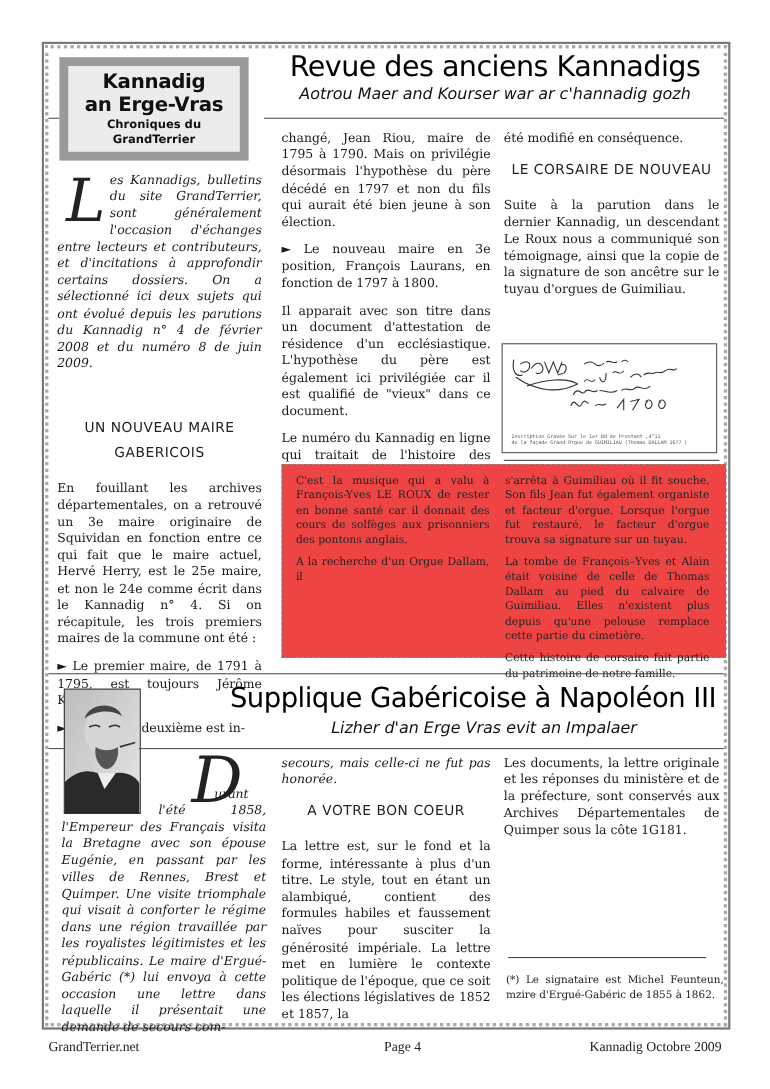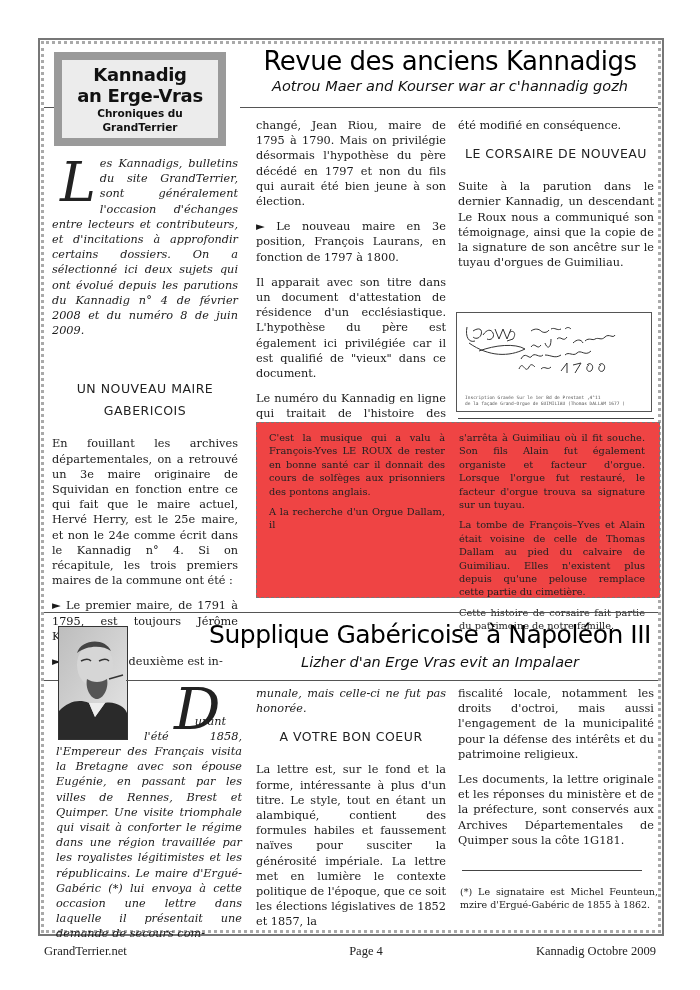--- a/index.html
+++ b/index.html
@@ -115,21 +115,21 @@
   </div>
 </div>
 <div class="hline" style="left:458px; top:418px; width:196px; border-top:1px solid #444;"></div>
 
 <div class="boxed">
   <div class="col" style="left:12px; top:8px; width:176px;">
     <p>C'est la musique qui a valu à François-Yves LE ROUX de rester en bonne santé car il donnait des cours de solfèges aux prisonniers des pontons anglais.</p>
     <p>A la recherche d'un Orgue Dallam, il</p>
   </div>
   <div class="col" style="left:202px; top:8px; width:186px;">
-    <p>s'arrêta à Guimiliau où il fit souche. Son fils Alain fut également organiste et facteur d'orgue. Lorsque l'orgue fut restauré, le facteur d'orgue trouva sa signature sur un tuyau.</p>
+    <p>s'arrêta à Guimiliau où il fit souche. Son fils Jean fut également organiste et facteur d'orgue. Lorsque l'orgue fut restauré, le facteur d'orgue trouva sa signature sur un tuyau.</p>
     <p>La tombe de François–Yves et Alain était voisine de celle de Thomas Dallam au pied du calvaire de Guimiliau. Elles n'existent plus depuis qu'une pelouse remplace cette partie du cimetière.</p>
     <p>Cette histoire de corsaire fait partie du patrimoine de notre famille.</p>
   </div>
 </div>
 
 <div class="hline" style="left:44px; top:612px; width:614px;"></div>
 
 <div class="portrait">
   <svg width="68" height="112" viewBox="0 0 68 112">
     <defs>
@@ -156,27 +156,26 @@
 <div class="col ital" style="left:56px; top:684px; width:186px;">
   <div style="height:60px; position:relative;">
     <span class="dropcap" style="position:absolute; left:118px; top:0; margin:0; font-size:58px; line-height:50px;">D</span>
     <span style="position:absolute; right:16px; top:30px;">urant</span>
     <span style="position:absolute; left:88px; right:0; top:45px; text-align:justify; text-align-last:justify;">l'été 1858,</span>
   </div>
   <p>l'Empereur des Français visita la Bretagne avec son épouse Eugénie, en passant par les villes de Rennes, Brest et Quimper. Une visite triomphale qui visait à conforter le régime dans une région travaillée par les royalistes légitimistes et les républicains. Le maire d'Ergué-Gabéric (*) lui envoya à cette occasion une lettre dans laquelle il présentait une demande de secours com-</p>
 </div>
 
 <div class="col" style="left:256px; top:686px; width:190px;">
-  <p class="ital">munale, mais celle-ci ne fut pas honorée.</p>
+  <p class="ital">secours, mais celle-ci ne fut pas honorée.</p>
   <div class="heading" style="margin-top:10px;">A VOTRE BON COEUR</div>
   <p>La lettre est, sur le fond et la forme, intéressante à plus d'un titre. Le style, tout en étant un alambiqué, contient des formules habiles et faussement naïves pour susciter la générosité impériale. La lettre met en lumière le contexte politique de l'époque, que ce soit les élections législatives de 1852 et 1857, la</p>
 </div>
 
 <div class="col" style="left:458px; top:686px; width:196px;">
-  <p>fiscalité locale, notamment les droits d'octroi, mais aussi l'engagement de la municipalité pour la défense des intérêts et du patrimoine religieux.</p>
   <p>Les documents, la lettre originale et les réponses du ministère et de la préfecture, sont conservés aux Archives Départementales de Quimper sous la côte 1G181.</p>
 </div>
 
 <div class="footnote-line"></div>
 <div class="footnote">(*) Le signataire est Michel Feunteun, mzire d'Ergué-Gabéric de 1855 à 1862.</div>
 
 <div class="footer" style="left:44px;">GrandTerrier.net</div>
 <div class="footer" style="left:0; width:700px; text-align:center;padding-left:16px;">Page 4</div>
 <div class="footer" style="right:44px;">Kannadig Octobre 2009</div>
 

